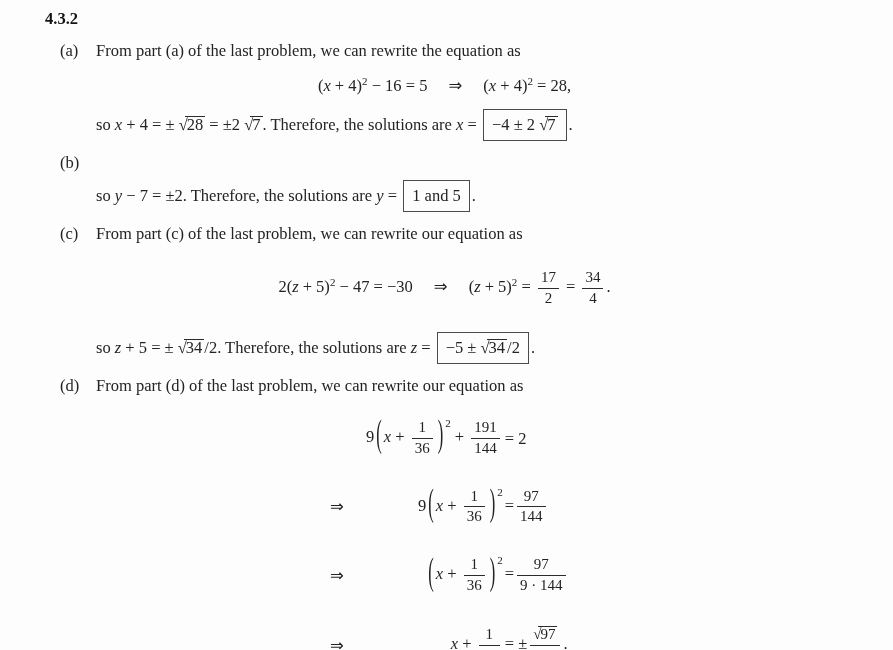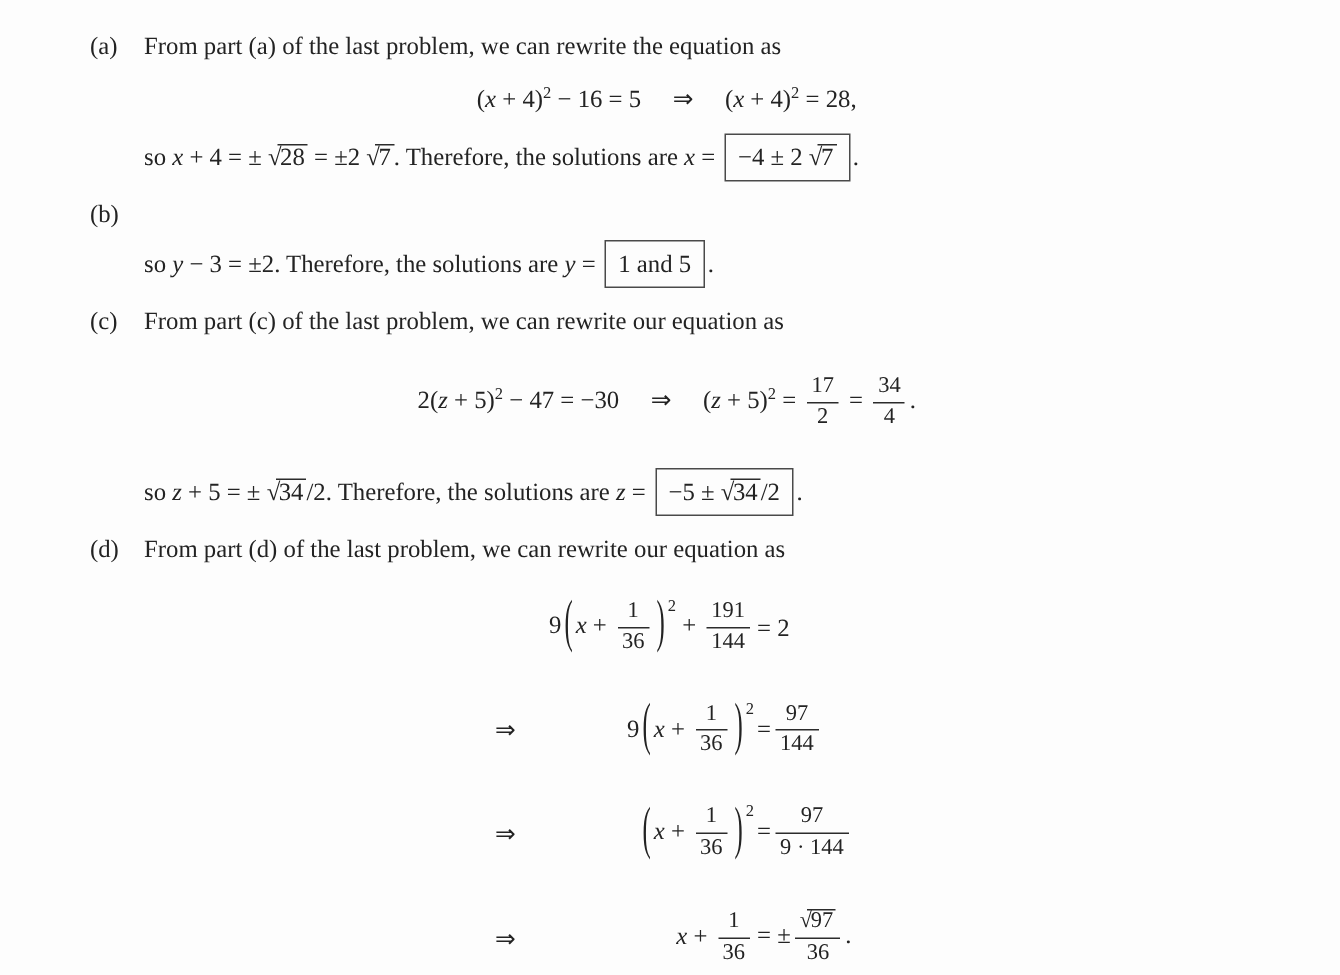--- a/index.html
+++ b/index.html
@@ -63,35 +63,36 @@
   .dblock .lcell { justify-content: flex-end; display: block; text-align: right; line-height: 45px; }
   .dblock .rcell { display: block; text-align: left; line-height: 45px; padding-left: 2px; }
   .dblock .acell { display: block; line-height: 45px; }
   .dblock .lcell, .dblock .rcell, .dblock .acell { min-height: 45px; }
 </style>
 </head>
 <body>
 
 <div class="page">
 
+  <div class="section-title">4.3.2</div>
 
   <section class="part">
     <div class="part-head">
       <span class="part-label">(a)</span>
       <span class="part-intro">From part (a) of the last problem, we can rewrite the equation as</span>
     </div>
     <div class="eqline"><span>(</span><span class="var">x</span><span> + 4)</span><sup class="sup">2</sup><span> − 16 = 5</span><span class="arrow">⇒</span><span>(</span><span class="var">x</span><span> + 4)</span><sup class="sup">2</sup><span> = 28,</span></div>
     <div class="soline"><span>so </span><span class="var">x</span><span> + 4 = ± </span><span class="sqrt"><span class="rsign">√</span><span class="rad">28</span></span><span> = ±2 </span><span class="sqrt"><span class="rsign">√</span><span class="rad">7</span></span><span>. Therefore, the solutions are </span><span class="var">x</span><span> = </span><span class="abox"><span>−4 ± 2 </span><span class="sqrt"><span class="rsign">√</span><span class="rad">7</span></span></span><span>.</span></div>
   </section>
 
   <section class="part">
     <div class="part-head">
       <span class="part-label">(b)</span>
     </div>
-    <div class="soline"><span>so </span><span class="var">y</span><span> − 3 = ±2. Therefore, the solutions are </span><span class="var">y</span><span> = </span><span class="abox"><span>1 and 5</span></span><span>.</span></div>
+    <div class="soline"><span>so </span><span class="var">y</span><span> − 7 = ±2. Therefore, the solutions are </span><span class="var">y</span><span> = </span><span class="abox"><span>1 and 5</span></span><span>.</span></div>
   </section>
 
   <section class="part">
     <div class="part-head">
       <span class="part-label">(c)</span>
       <span class="part-intro">From part (c) of the last problem, we can rewrite our equation as</span>
     </div>
     <div class="eqline tall"><span>2(</span><span class="var">z</span><span> + 5)</span><sup class="sup">2</sup><span> − 47 = −30</span><span class="arrow">⇒</span><span>(</span><span class="var">z</span><span> + 5)</span><sup class="sup">2</sup><span> = </span><span class="frac"><span class="num">17</span><span class="den">2</span></span><span> = </span><span class="frac"><span class="num">34</span><span class="den">4</span></span><span>.</span></div>
     <div class="soline"><span>so </span><span class="var">z</span><span> + 5 = ± </span><span class="sqrt"><span class="rsign">√</span><span class="rad">34</span></span><span>/2. Therefore, the solutions are </span><span class="var">z</span><span> = </span><span class="abox"><span>−5 ± </span><span class="sqrt"><span class="rsign">√</span><span class="rad">34</span></span><span>/2</span></span><span>.</span></div>
   </section>

